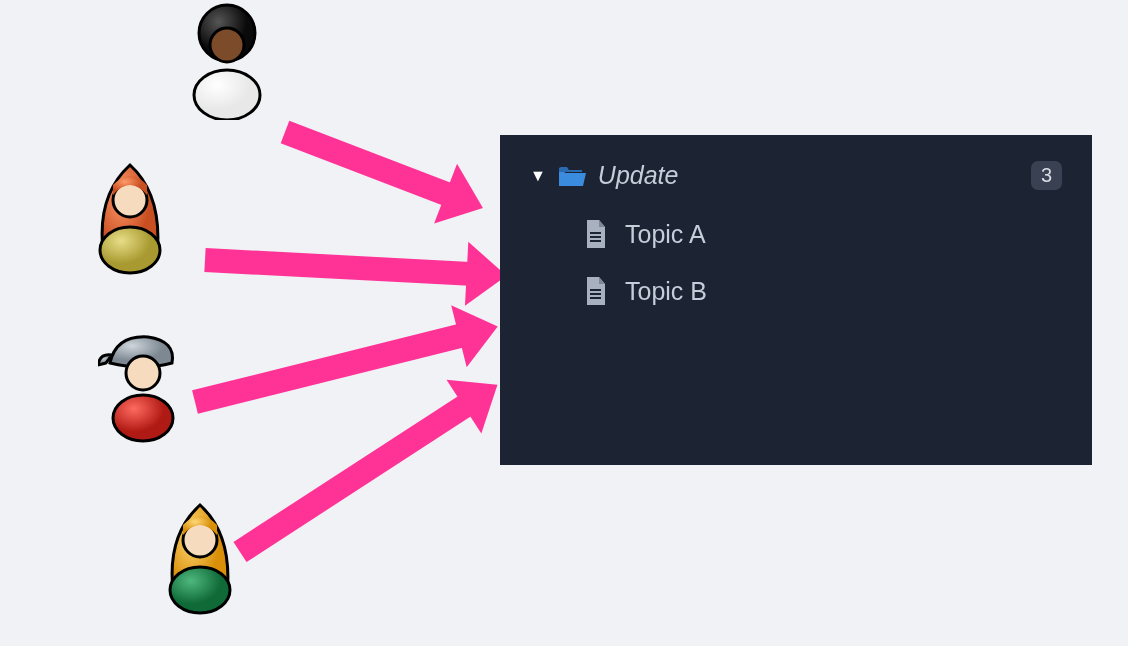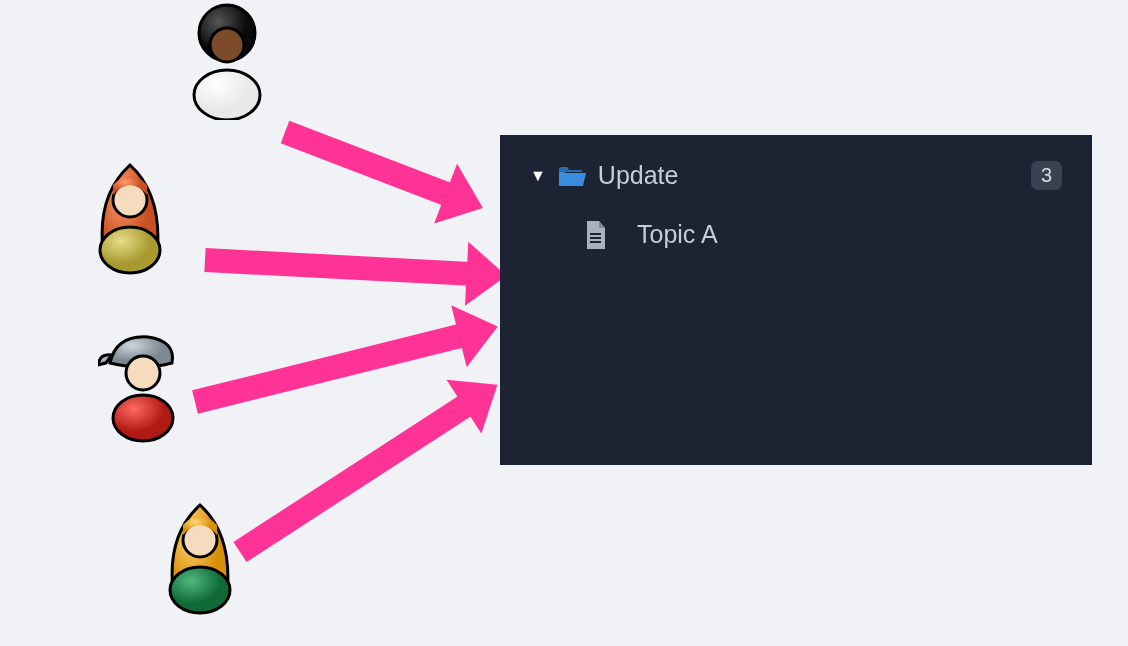--- a/index.html
+++ b/index.html
@@ -61,32 +61,32 @@
     }
     .caret {
       color: #ffffff;
       font-size: 16px;
     }
     .folder-icon {
       width: 28px;
       height: 24px;
       flex-shrink: 0;
     }
-    .folder-label { flex: 1; }
+    .folder-label { flex: 1; font-style: italic; }
     .badge {
       background: #3a4152;
       color: #d8dde5;
       border-radius: 7px;
       padding: 3px 10px;
       font-size: 20px;
     }
     .topic-row {
       display: flex;
-      align-items: center;
-      gap: 30px;
+      align-items: flex-start;
+      gap: 18px;
       padding-left: 55px;
       margin-bottom: 28px;
     }
     .doc-icon {
       width: 22px;
       height: 28px;
       flex-shrink: 0;
     }
   </style>
 </head>
@@ -182,13 +182,23 @@
   <div class="topic-row">
     <svg class="doc-icon" viewBox="0 0 22 28">
       <path d="M2 0 L14 0 L20 7 L20 28 L2 28 Z" fill="#a8b1bf"></path>
       <path d="M14 0 L14 7 L20 7 Z" fill="#7e8896"></path>
       <rect x="5" y="12" width="11" height="2" fill="#1c2333"></rect>
       <rect x="5" y="16" width="11" height="2" fill="#1c2333"></rect>
       <rect x="5" y="20" width="11" height="2" fill="#1c2333"></rect>
     </svg>
     <span>Topic A</span>
   </div>
+  <div class="topic-row">
+    <svg class="doc-icon" viewBox="0 0 22 28">
+      <path d="M2 0 L14 0 L20 7 L20 28 L2 28 Z" fill="#a8b1bf"></path>
+      <path d="M14 0 L14 7 L20 7 Z" fill="#7e8896"></path>
+      <rect x="5" y="12" width="11" height="2" fill="#1c2333"></rect>
+      <rect x="5" y="16" width="11" height="2" fill="#1c2333"></rect>
+      <rect x="5" y="20" width="11" height="2" fill="#1c2333"></rect>
+    </svg>
+    <span>Topic B</span>
+  </div>
 </div>
 
 </body></html>

